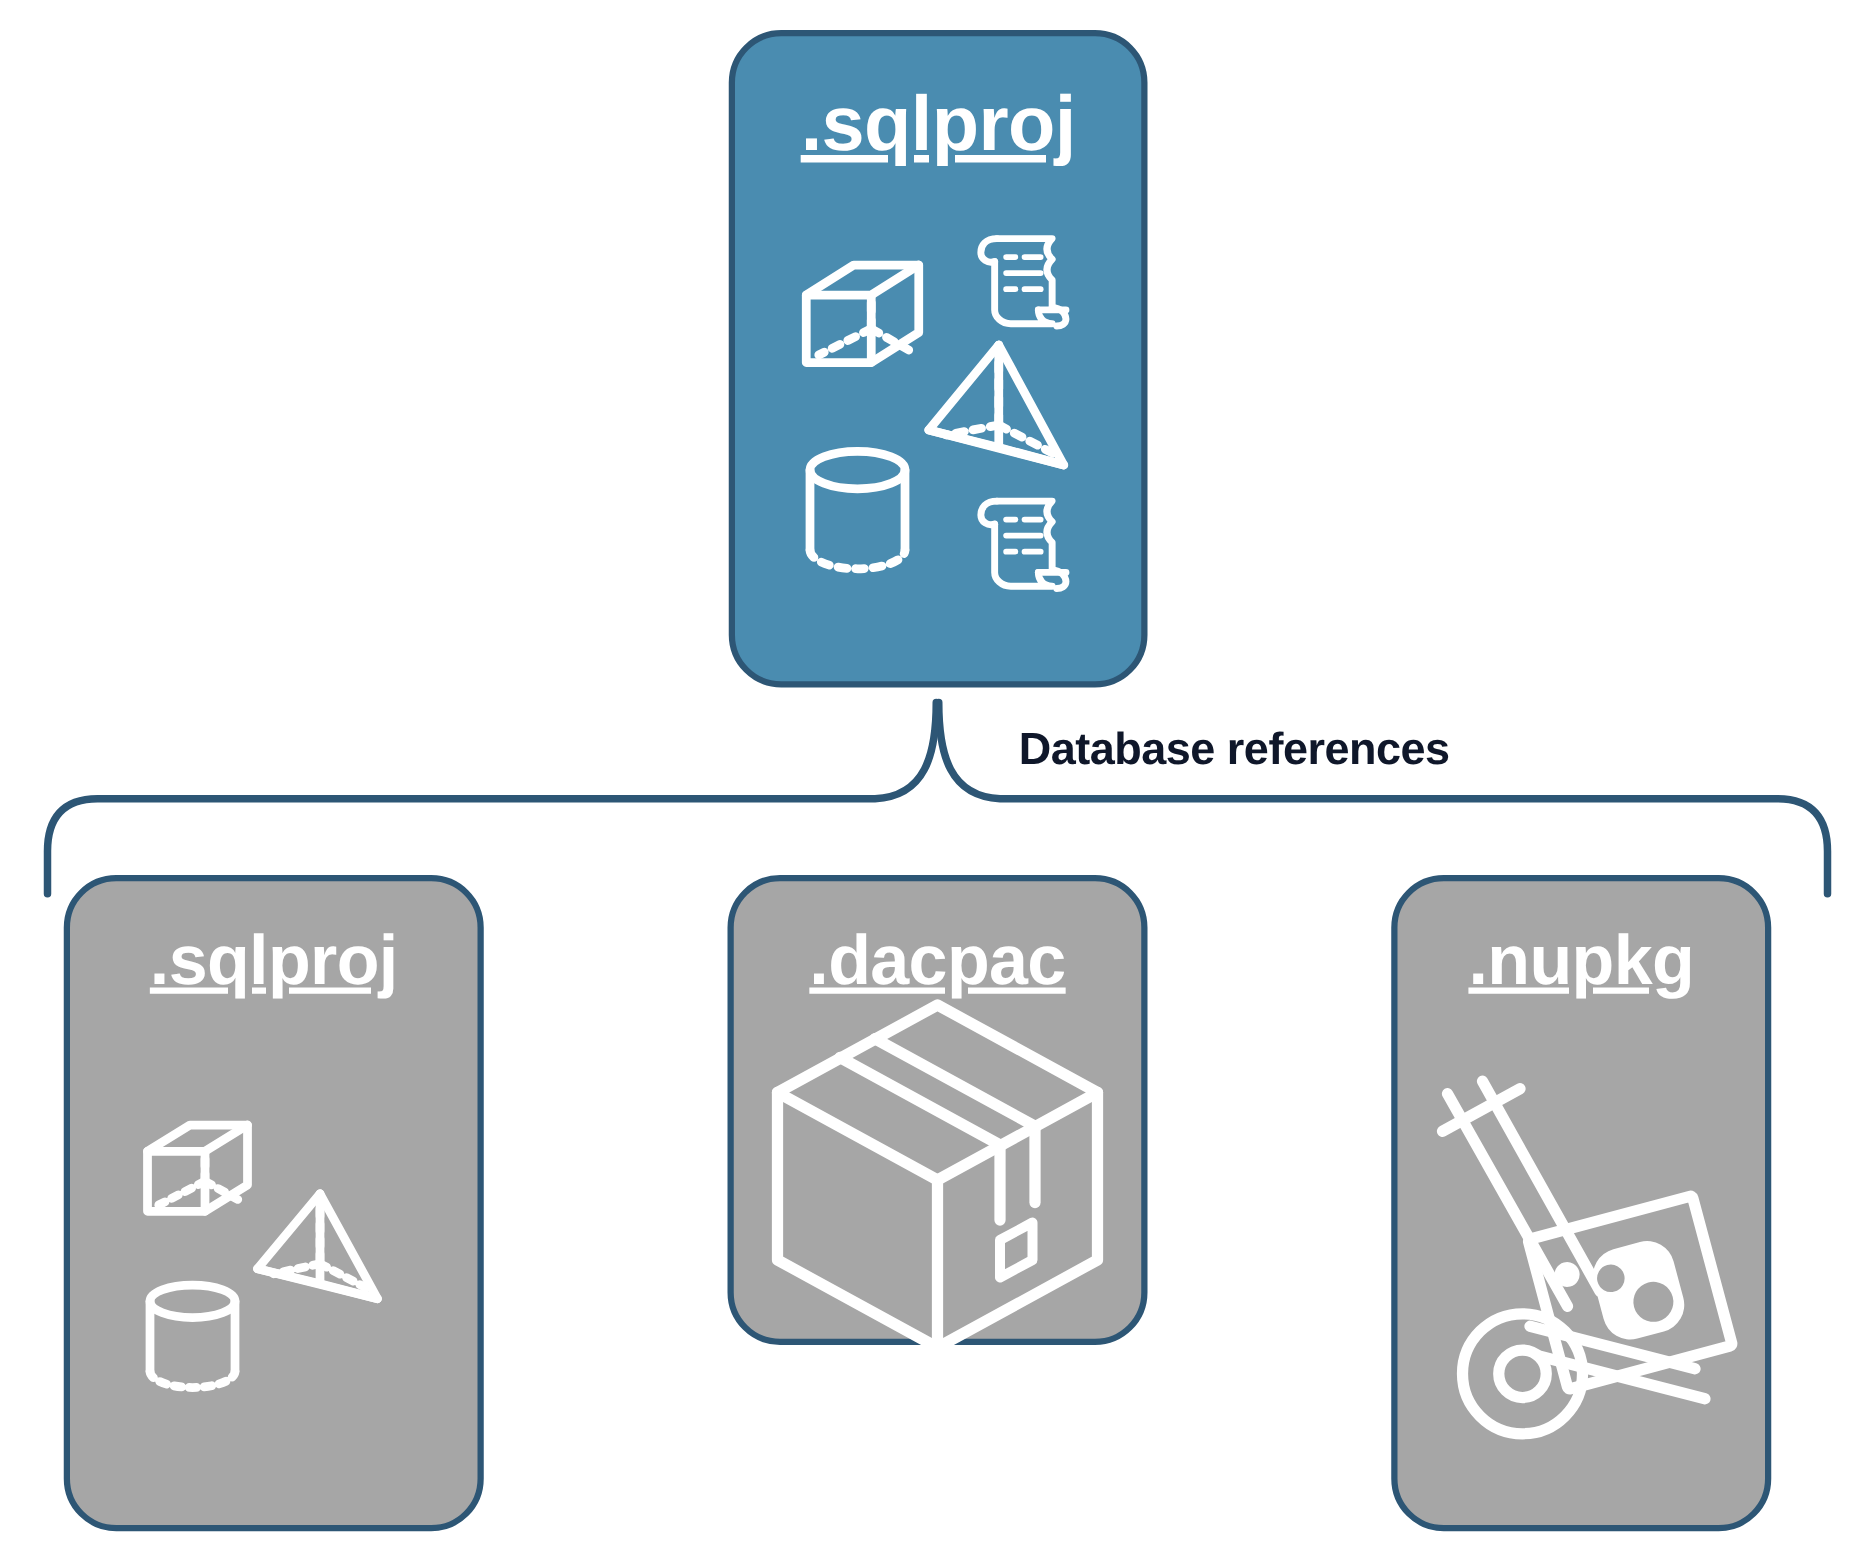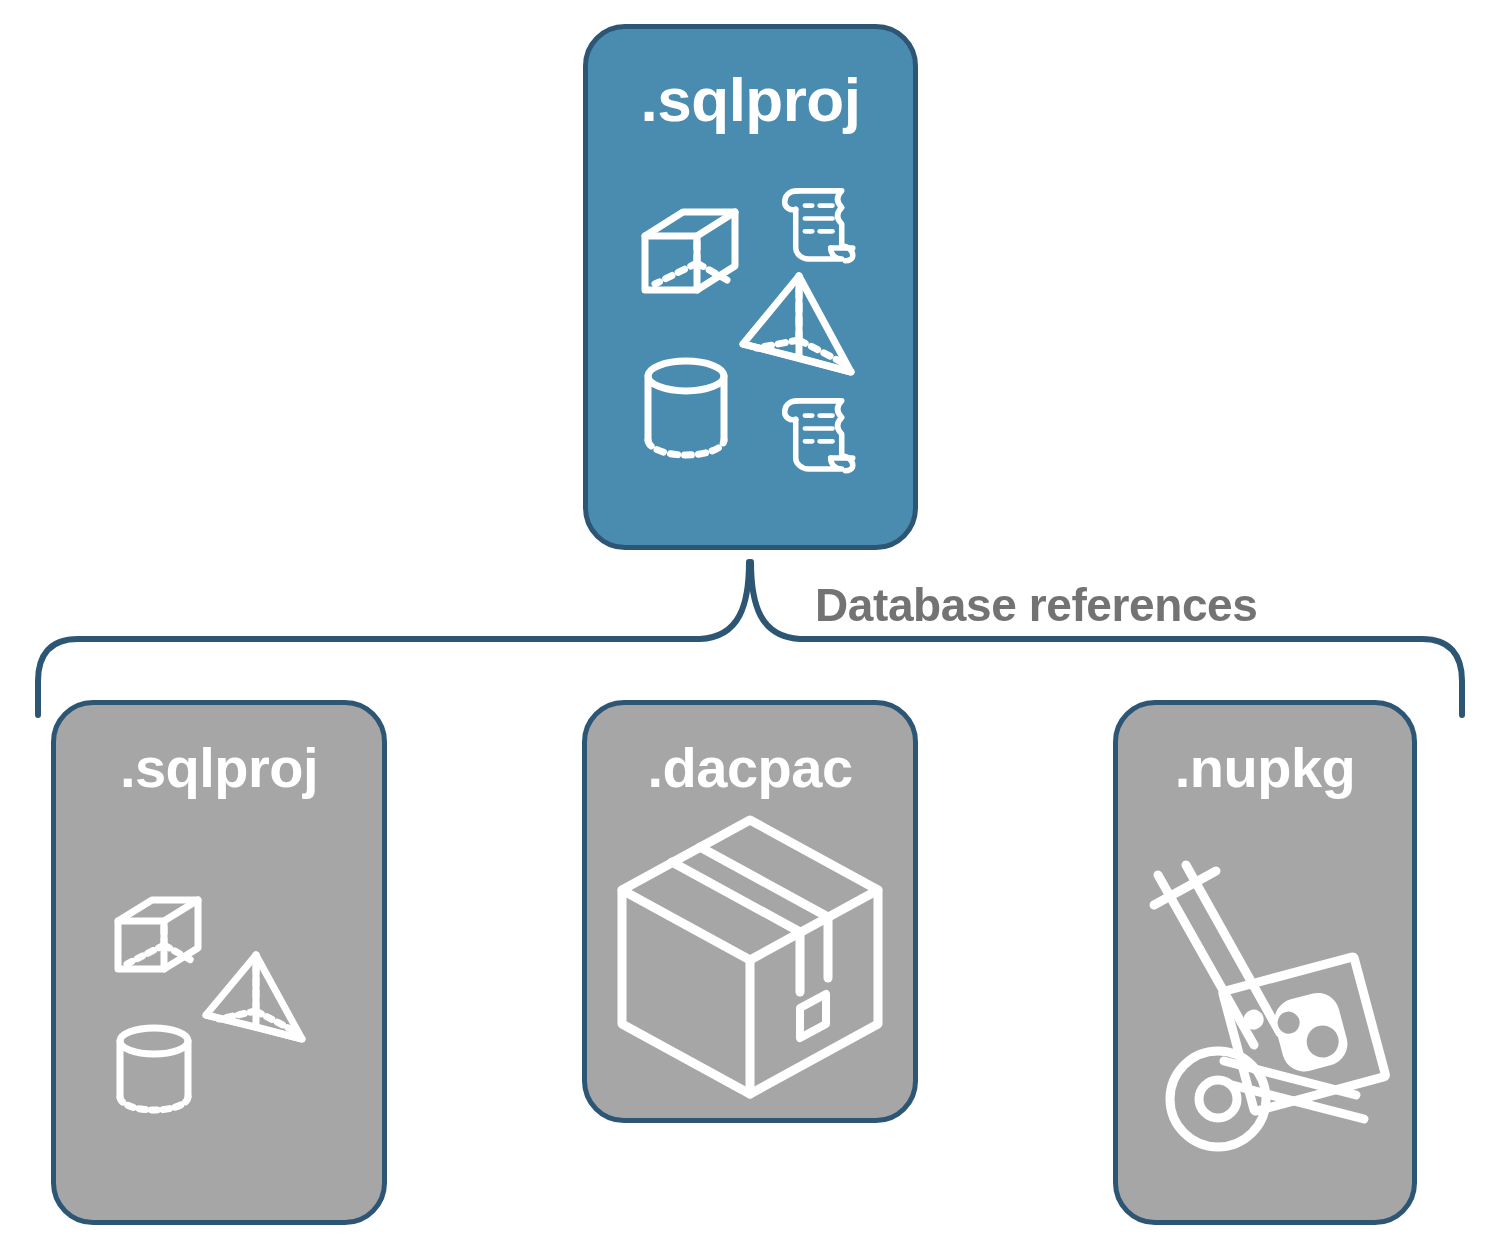--- a/index.html
+++ b/index.html
@@ -33,20 +33,21 @@
   }
   .card.secondary {
     background: #a6a6a6;
   }
   .card-title {
     color: #ffffff;
     font-weight: bold;
     letter-spacing: -0.5px;
     line-height: 1;
     white-space: nowrap;
+    text-decoration: underline;
   }
   #card-top {
     left: 583px;
     top: 24px;
     width: 335px;
     height: 526px;
   }
   #card-top .card-title {
     font-size: 62px;
     margin-top: 40px;
@@ -54,21 +55,21 @@
   #card-sqlproj {
     left: 51px;
     top: 700px;
     width: 336px;
     height: 525px;
   }
   #card-dacpac {
     left: 582px;
     top: 700px;
     width: 336px;
-    height: 423px;
+    height: 376px;
     align-items: center;
   }
   #card-nupkg {
     left: 1113px;
     top: 700px;
     width: 304px;
     height: 525px;
   }
   .card.secondary .card-title {
     font-size: 56px;
@@ -93,23 +94,23 @@
     width: 1500px;
     height: 180px;
     pointer-events: none;
   }
 
   
   #brace-label {
     position: absolute;
     left: 815px;
     top: 578px;
-    font-size: 46px;
+    font-size: 36px;
     font-weight: bold;
-    color: #737373;
+    color: #0f172a;
     letter-spacing: -0.4px;
     white-space: nowrap;
   }
 </style>
 </head>
 <body>
 
 <div id="stage">
 
   <div class="card primary" id="card-top">

